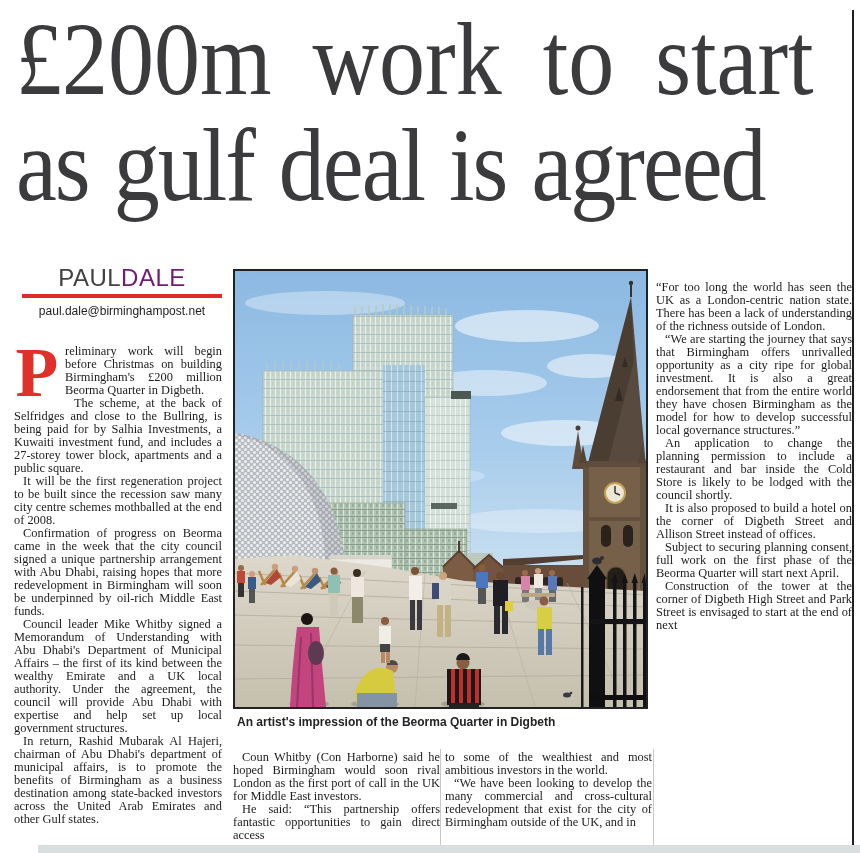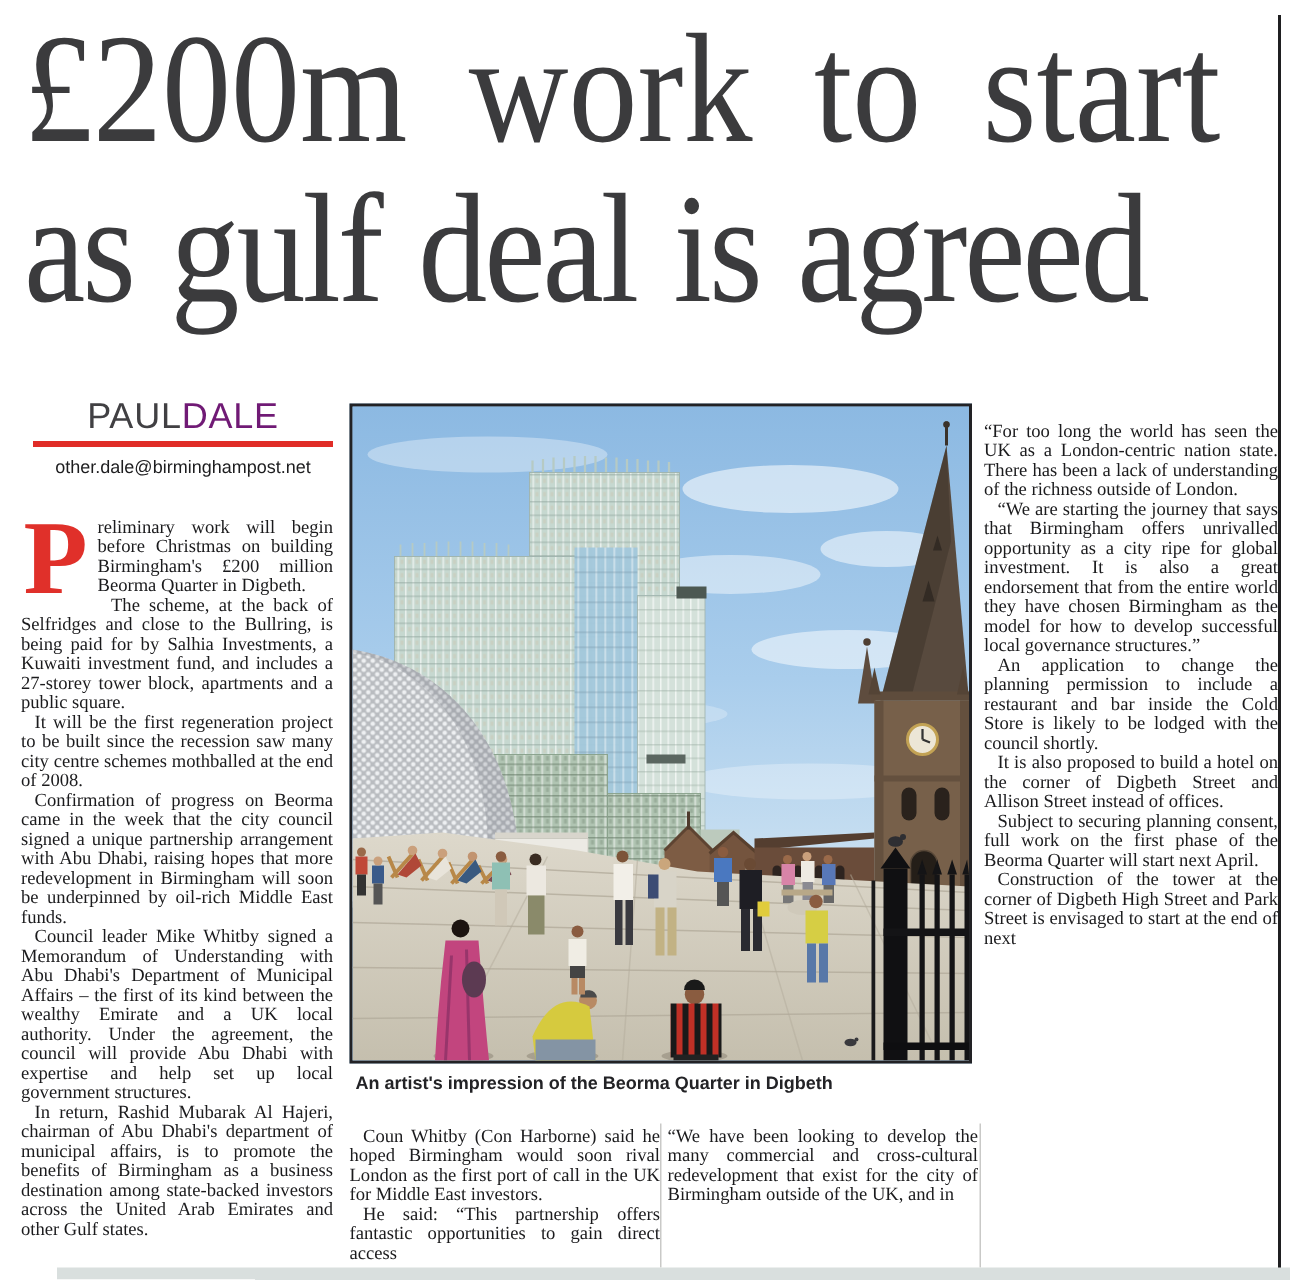--- a/index.html
+++ b/index.html
@@ -69,21 +69,21 @@
 </head>
 <body>
 
 <div class="headline">
   <div class="hl1">£200m work to start</div>
   <div class="hl2">as gulf deal is agreed</div>
 </div>
 
 <div class="byline-name"><span>PAUL</span><span class="dale">DALE</span></div>
 <div class="byline-rule"></div>
-<div class="byline-email">other.dale@birminghampost.net</div>
+<div class="byline-email">paul.dale@birminghampost.net</div>
 
 <div class="col left-col">
   <p class="lead"><span class="dropcap">P</span><span>reliminary work will begin before Christmas on building Birmingham's £200 million Beorma Quarter in Digbeth.</span></p>
   <p>The scheme, at the back of Selfridges and close to the Bullring, is being paid for by Salhia Investments, a Kuwaiti investment fund, and includes a 27-storey tower block, apartments and a public square.</p>
     <p>It will be the first regeneration project to be built since the recession saw many city centre schemes mothballed at the end of 2008.</p>
     <p>Confirmation of progress on Beorma came in the week that the city council signed a unique partnership arrangement with Abu Dhabi, raising hopes that more redevelopment in Birmingham will soon be underpinned by oil-rich Middle East funds.</p>
     <p>Council leader Mike Whitby signed a Memorandum of Understanding with Abu Dhabi's Department of Municipal Affairs – the first of its kind between the wealthy Emirate and a UK local authority. Under the agreement, the council will provide Abu Dhabi with expertise and help set up local government structures.</p>
     <p>In return, Rashid Mubarak Al Hajeri, chairman of Abu Dhabi's department of municipal affairs, is to promote the benefits of Birmingham as a business destination among state-backed investors across the United Arab Emirates and other Gulf states.</p>
 </div>
 
@@ -410,20 +410,21 @@
 </svg>
 </div>
 
 <div class="caption">An artist's impression of the Beorma Quarter in Digbeth</div>
 
 <div class="col bottom-col-a">
   <p>Coun Whitby (Con Harborne) said he hoped Birmingham would soon rival London as the first port of call in the UK for Middle East investors.</p>
     <p>He said: “This partnership offers fantastic opportunities to gain direct access</p>
 </div>
 <div class="col bottom-col-b flush-first">
+  <p>to some of the wealthiest and most ambitious investors in the world.</p>
     <p>“We have been looking to develop the many commercial and cross-cultural redevelopment that exist for the city of Birmingham outside of the UK, and in</p>
 </div>
 
 <div class="col right-col flush-first">
     <p>“For too long the world has seen the UK as a London-centric nation state. There has been a lack of understanding of the richness outside of London.</p>
     <p>“We are starting the journey that says that Birmingham offers unrivalled opportunity as a city ripe for global investment. It is also a great endorsement that from the entire world they have chosen Birmingham as the model for how to develop successful local governance structures.”</p>
     <p>An application to change the planning permission to include a restaurant and bar inside the Cold Store is likely to be lodged with the council shortly.</p>
     <p>It is also proposed to build a hotel on the corner of Digbeth Street and Allison Street instead of offices.</p>
     <p>Subject to securing planning consent, full work on the first phase of the Beorma Quarter will start next April.</p>
     <p>Construction of the tower at the corner of Digbeth High Street and Park Street is envisaged to start at the end of next</p>

